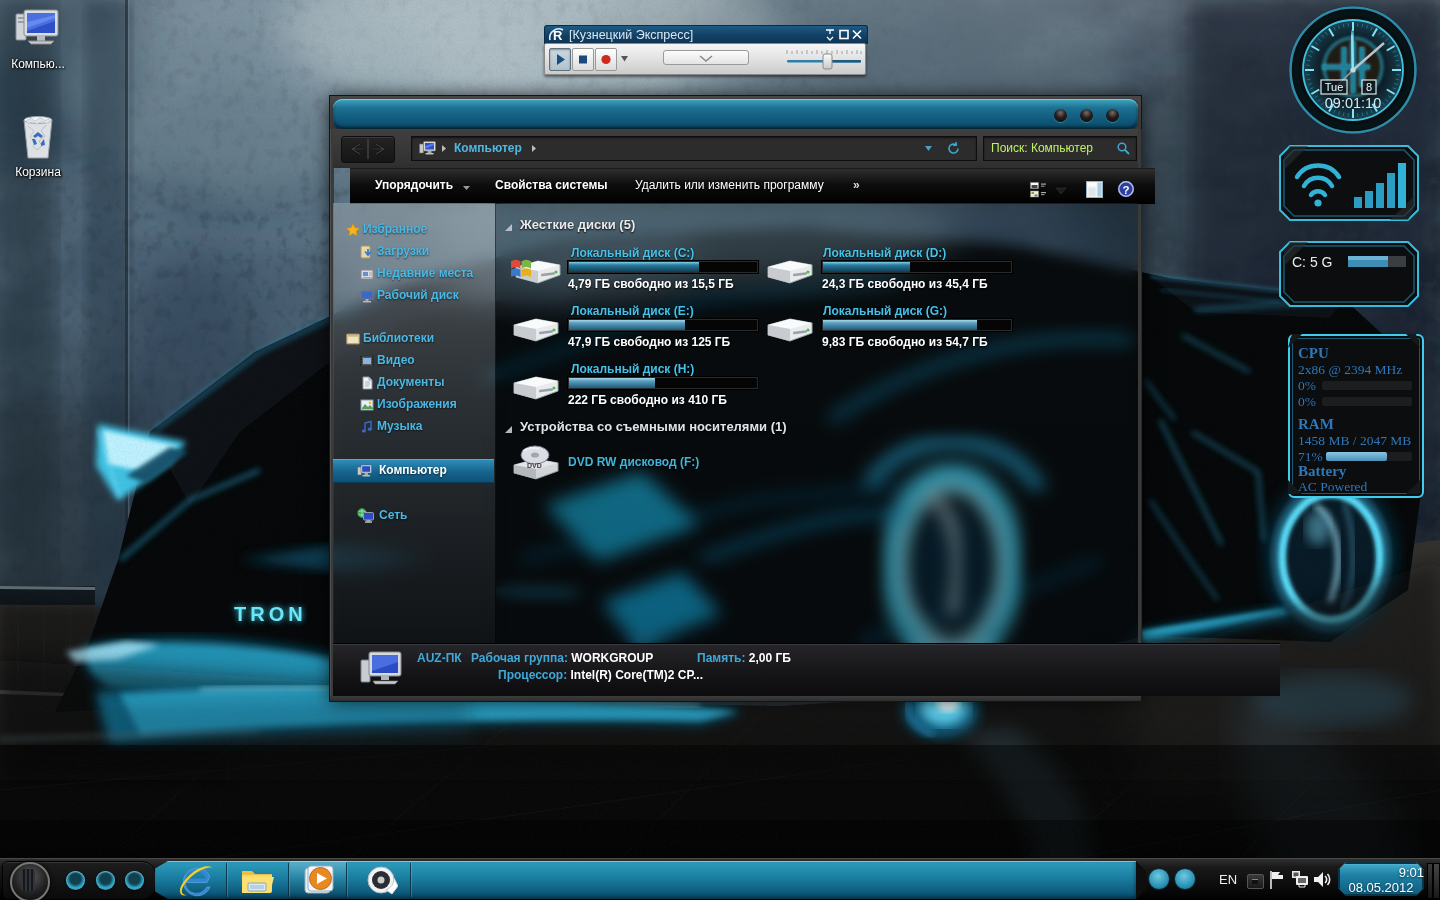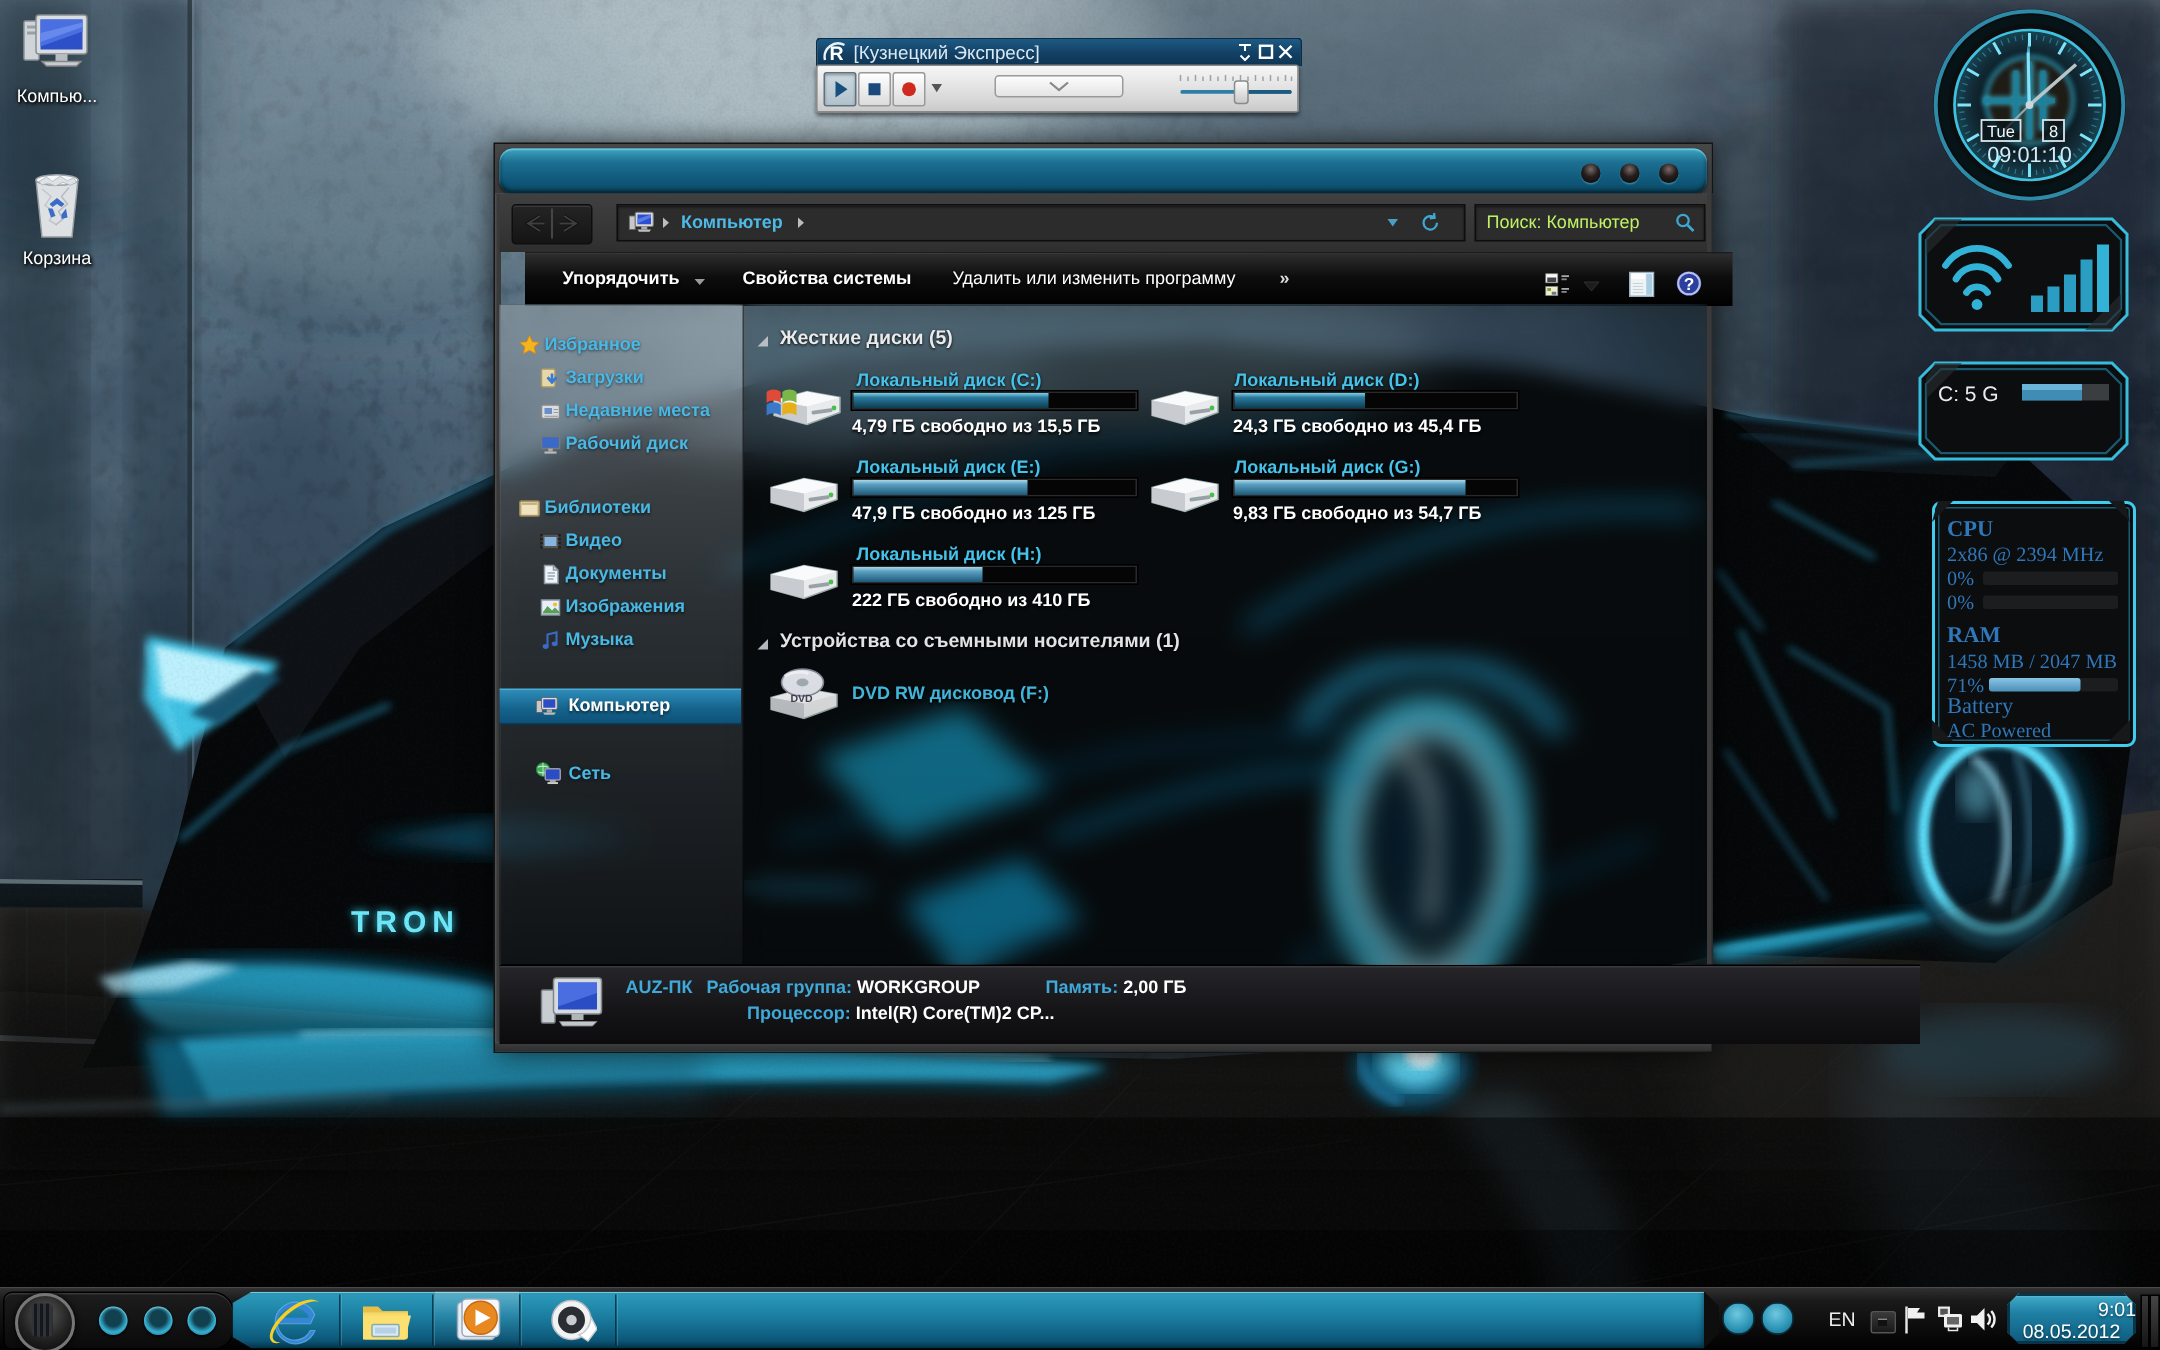--- a/index.html
+++ b/index.html
@@ -723,21 +723,21 @@
   <div class="abs" style="left:8px;top:42px;font-size:13.5px;">0%</div>
   <div class="abs" style="left:32px;top:45px;width:90px;height:9px;background:#1b1d1f;border-radius:2px;"></div>
   <div class="abs" style="left:8px;top:58px;font-size:13.5px;">0%</div>
   <div class="abs" style="left:32px;top:61px;width:90px;height:9px;background:#1b1d1f;border-radius:2px;"></div>
   <div class="abs" style="left:8px;top:80px;font-weight:bold;font-size:15px;">RAM</div>
   <div class="abs" style="left:8px;top:97px;font-size:13.5px;white-space:nowrap;">1458 MB / 2047 MB</div>
   <div class="abs" style="left:8px;top:113px;font-size:13.5px;">71%</div>
   <div class="abs" style="left:36px;top:116px;width:86px;height:9px;background:#1b1d1f;border-radius:2px;">
         <div style="width:71%;height:100%;background:linear-gradient(#8ac4e4,#4a90b8);border-radius:2px;"></div>
       </div>
-  <div class="abs" style="left:8px;top:127px;font-weight:normal;font-size:15px;">Battery</div>
+  <div class="abs" style="left:8px;top:127px;font-weight:bold;font-size:15px;">Battery</div>
   <div class="abs" style="left:8px;top:143px;font-size:13.5px;">AC Powered</div>
 </div>
 
 <div class="abs" id="taskbar" style="left:0;top:858px;width:1440px;height:42px;background:linear-gradient(#303030,#191919 20%,#0e0e0e 55%,#000);border-top:1px solid #4a4a4a;">
 
   <div class="abs" style="left:2px;top:2px;width:152px;height:37px;background:linear-gradient(#1d1d1d,#0a0a0a);border:1px solid #000;border-radius:6px 14px 14px 6px;box-shadow:inset 0 1px 0 #383838;"></div>
   <div class="abs" style="left:10px;top:3px;width:36px;height:36px;border-radius:50%;background:radial-gradient(circle at 50% 35%,#5a5a5a,#222 55%,#050505);border:2px solid #777;box-shadow:0 0 4px #000;">
     <div class="abs" style="left:9px;top:5px;width:14px;height:22px;background:repeating-linear-gradient(90deg,#303438 0 2px,#14181c 2px 4px);border-radius:3px;"></div>
   </div>
   <div class="abs" style="left:66px;top:12px;width:19px;height:19px;border-radius:50%;background:radial-gradient(circle at 50% 42%,#11404f 0 36%,#34aecf 62%,#1a6f8c 100%);box-shadow:0 1px 2px #000, inset 0 1px 1px rgba(180,240,255,0.5);"></div>

